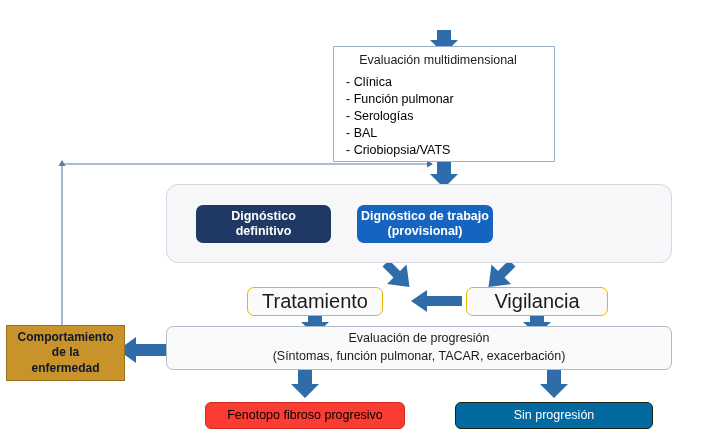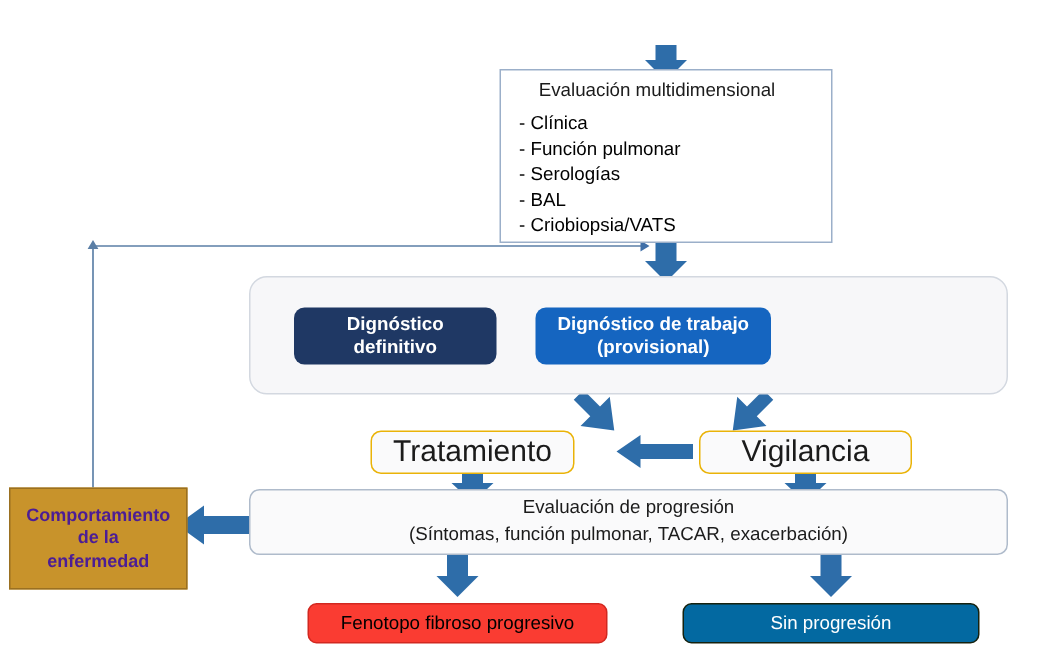--- a/index.html
+++ b/index.html
@@ -104,21 +104,21 @@
   #chip-definitivo {
     left: 196px;
     top: 205px;
     width: 135px;
     height: 38px;
     background: #1F3864;
   }
   #chip-trabajo {
     left: 357px;
     top: 205px;
-    width: 157px;
+    width: 136px;
     height: 38px;
     background: #1565C0;
   }
   #chip-noclasificada {
     left: 546px;
     top: 207px;
     width: 122px;
     height: 34px;
     background: #9BAAD0;
     border: 1px solid #8B9BC4;
@@ -165,24 +165,24 @@
     font-size: 12.5px;
     color: #1b1b1b;
   }
   #node-progresion .line2 { margin-top: 2px; }
 
   
   #node-comportamiento {
     left: 6px;
     top: 325px;
     width: 119px;
-    height: 68px;
+    height: 56px;
     background: #C8932B;
     border: 1px solid #9A7021;
-    color: #4c1d95;
+    color: #0f172a;
     font-size: 12px;
     font-weight: 700;
     flex-direction: column;
     line-height: 1.3;
   }
 
   
   #node-fenotipo {
     left: 205px;
     top: 402px;

